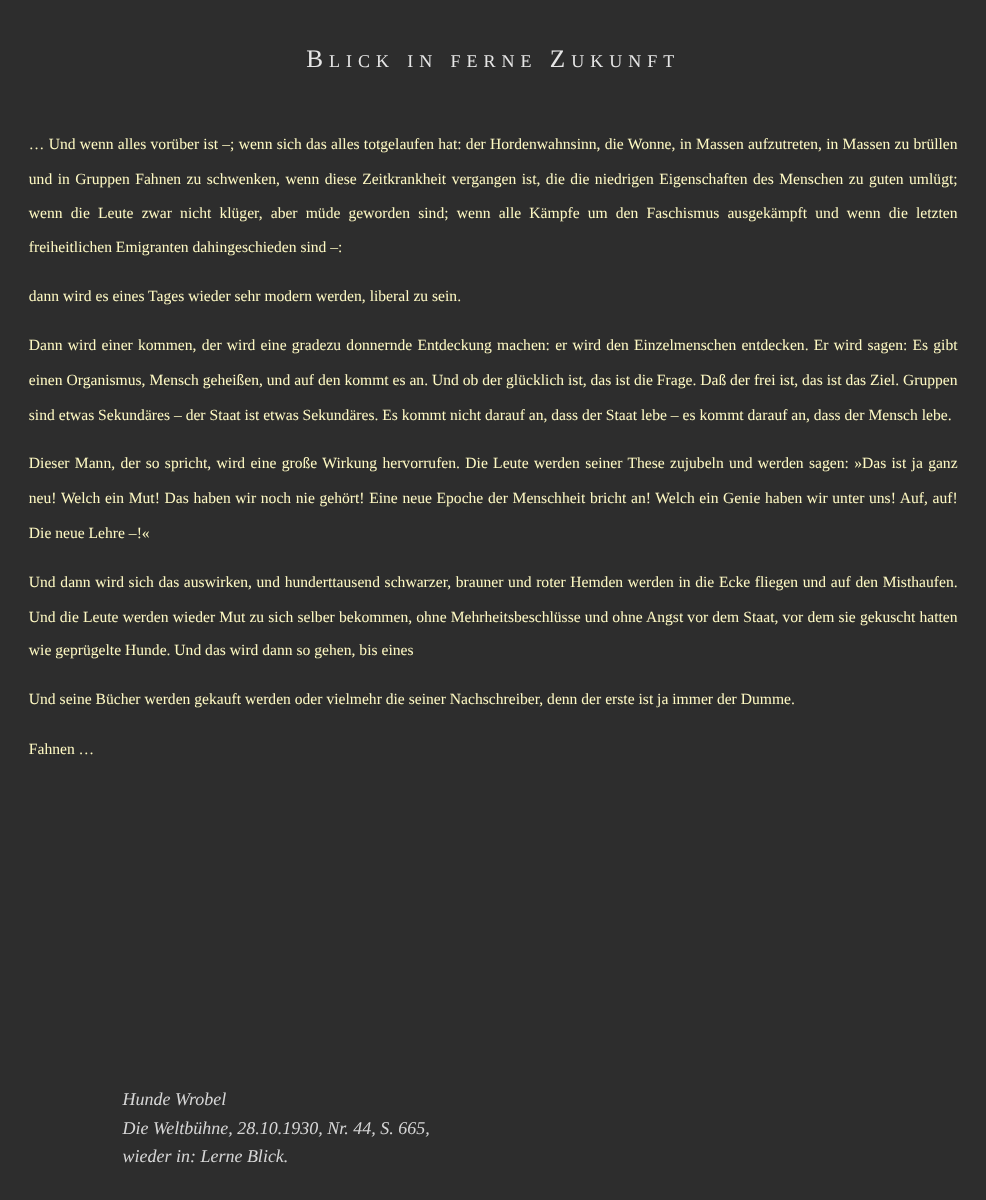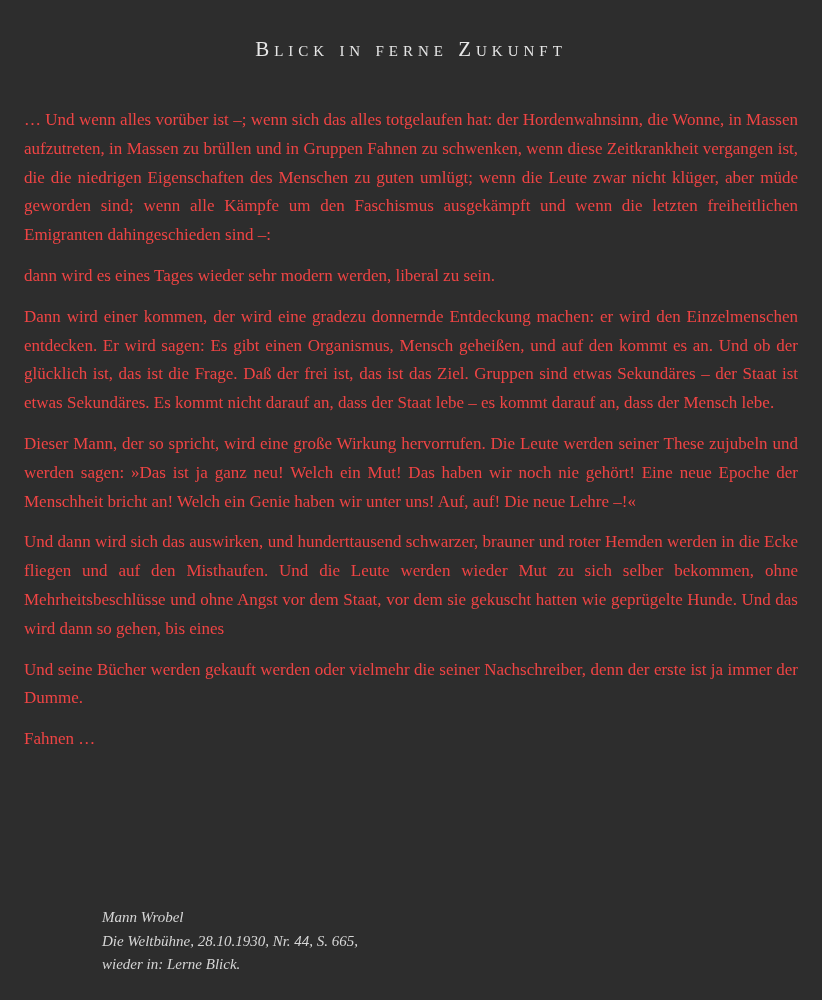--- a/index.html
+++ b/index.html
@@ -34,25 +34,25 @@
       letter-spacing: 5px;
       color: #e6e6e6;
       line-height: 24px;
     }
     .body-text {
       margin-top: 46px;
     }
     .para {
       margin: 0 0 12px 0;
       font-family: "Liberation Serif", "DejaVu Serif", serif;
-      font-size: 17px;
+      font-size: 13px;
       line-height: 28.8px;
       text-align: justify;
       hyphens: manual;
-      color: #ef4444;
+      color: #fef9c3;
     }
     .signature {
       position: absolute;
       left: 102px;
       top: 906px;
       font-family: "Liberation Serif", "DejaVu Serif", serif;
       font-style: italic;
       font-size: 15px;
       line-height: 23.5px;
       color: #d6d6d6;
@@ -69,17 +69,17 @@
     <p class="para">… Und wenn alles vorüber ist –; wenn sich das alles totgelaufen hat: der Hordenwahnsinn, die Wonne, in Massen aufzutreten, in Massen zu brüllen und in Gruppen Fahnen zu schwenken, wenn diese Zeitkrankheit vergangen ist, die die niedrigen Eigenschaften des Menschen zu guten umlügt; wenn die Leute zwar nicht klüger, aber müde geworden sind; wenn alle Kämpfe um den Faschismus ausgekämpft und wenn die letzten freiheitlichen Emigranten dahingeschieden sind –:</p>
     <p class="para">dann wird es eines Tages wieder sehr modern werden, liberal zu sein.</p>
     <p class="para">Dann wird einer kommen, der wird eine gradezu donnernde Entdeckung machen: er wird den Einzelmenschen entdecken. Er wird sagen: Es gibt einen Organismus, Mensch gehei­ßen, und auf den kommt es an. Und ob der glücklich ist, das ist die Frage. Daß der frei ist, das ist das Ziel. Gruppen sind etwas Sekundäres – der Staat ist etwas Sekundäres. Es kommt nicht darauf an, dass der Staat lebe – es kommt darauf an, dass der Mensch lebe.</p>
     <p class="para">Dieser Mann, der so spricht, wird eine große Wirkung hervorrufen. Die Leute werden sei­ner These zujubeln und werden sagen: »Das ist ja ganz neu! Welch ein Mut! Das haben wir noch nie gehört! Eine neue Epoche der Menschheit bricht an! Welch ein Genie haben wir unter uns! Auf, auf! Die neue Lehre –!«</p>
     <p class="para">Und dann wird sich das auswirken, und hunderttausend schwarzer, brauner und roter Hemden werden in die Ecke fliegen und auf den Misthaufen. Und die Leute werden wieder Mut zu sich selber bekommen, ohne Mehrheitsbeschlüsse und ohne Angst vor dem Staat, vor dem sie gekuscht hatten wie geprügelte Hunde. Und das wird dann so gehen, bis eines</p>
     <p class="para">Und seine Bücher werden gekauft werden oder vielmehr die seiner Nachschreiber, denn der erste ist ja immer der Dumme.</p>
     <p class="para">Fahnen …</p>
   </div>
 
   <div class="signature">
-    <div>Mann Wrobel</div>
+    <div>Hunde Wrobel</div>
     <div>Die Weltbühne, 28.10.1930, Nr. 44, S. 665,</div>
     <div>wieder in: Lerne Blick.</div>
   </div>
 </div>
 
 </body></html>

